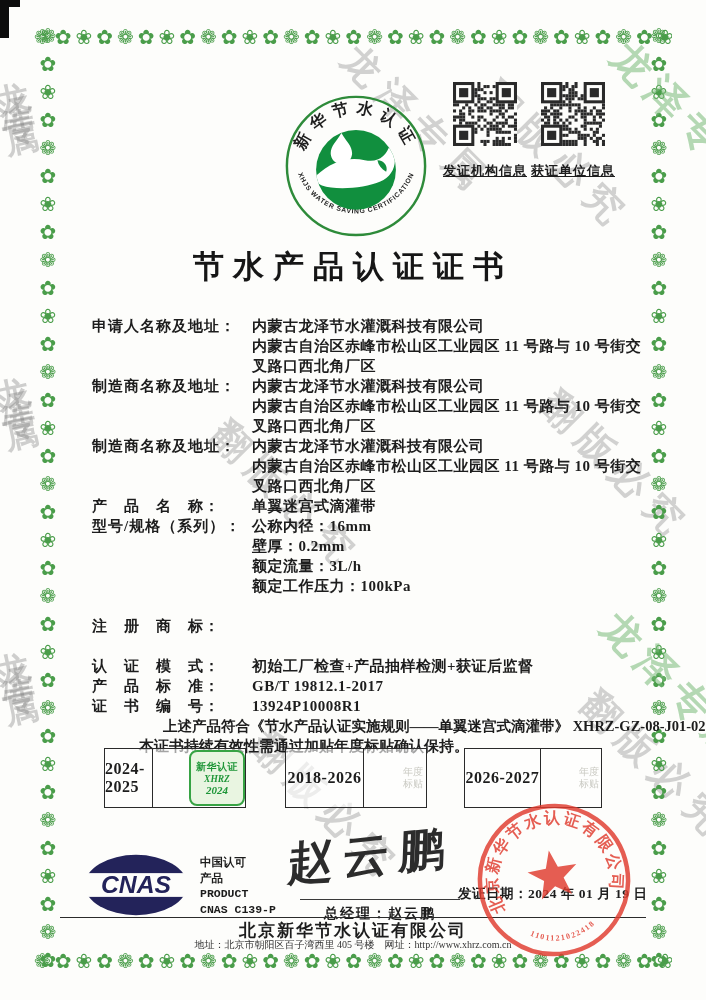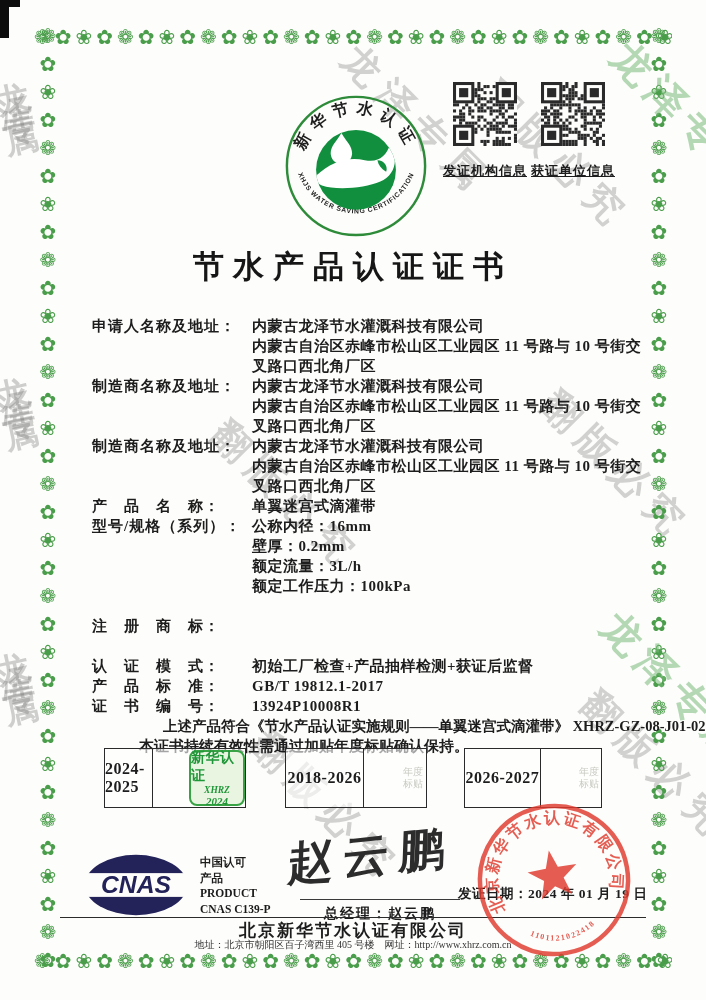--- a/index.html
+++ b/index.html
@@ -42,28 +42,28 @@
   .statement{margin-top:0;margin-left:47px;}
   .statement.indent{text-indent:24px;font-size:14.5px;}
 
   
   .ybox{position:absolute;top:748px;height:58px;border:1.5px solid #2a2a2a;display:flex;z-index:2;background:rgba(255,255,255,0.6);gap:36px;}
   .ybox .cellL{width:55%;display:flex;align-items:center;justify-content:center;border-right:1.5px solid #2a2a2a;
                font-size:16px;font-weight:700;letter-spacing:0.5px;}
   .ybox .cellR{flex:1;display:flex;align-items:center;justify-content:center;}
   .sticker{width:52px;height:52px;border:2px solid #37a344;border-radius:8px;background:#e9f5e1;
            display:flex;flex-direction:column;align-items:center;justify-content:center;color:#1f9638;}
-  .sticker .s1{font-size:14px;font-weight:700;letter-spacing:0.5px;}
+  .sticker .s1{font-size:10px;font-weight:700;letter-spacing:0.5px;}
   .sticker .s2{font-size:9.5px;font-style:italic;font-weight:700;}
   .sticker .s3{font-size:11px;font-weight:700;font-style:italic;}
   .ph{color:#c9c9c2;font-size:10px;line-height:12px;text-align:center;}
 
   
   #cnas-logo{position:absolute;left:80px;top:853px;width:112px;height:64px;z-index:2;}
-  #cnas-text{position:absolute;left:200px;top:855px;font-family:Liberation Serif, serif;
+  #cnas-text{position:absolute;left:200px;top:855px;font-family:Liberation Mono, monospace;
              font-size:11.5px;font-weight:700;line-height:15.5px;color:#1b1b1b;z-index:2;}
   #signature{position:absolute;left:287px;top:825px;font-size:46px;font-weight:700;color:#2c2c2c;
              transform:rotate(-6deg) skewX(-8deg);letter-spacing:10px;z-index:2;font-family:"DejaVu Serif",serif;}
   #manager{position:absolute;left:300px;top:899px;width:160px;text-align:center;font-size:14px;font-weight:600;
            letter-spacing:2px;border-top:1px solid #3a3a3a;padding-top:5px;z-index:2;}
   #footer-rule{position:absolute;left:60px;top:917px;width:586px;border-top:1.5px solid #2b2b2b;z-index:2;}
   #issuer-name{position:absolute;left:60px;top:919px;width:586px;text-align:center;font-size:17px;font-weight:700;
                letter-spacing:2px;z-index:2;}
   #issuer-address{position:absolute;left:60px;top:938px;width:586px;text-align:center;font-size:10px;color:#333;z-index:2;}
   #dates{position:absolute;left:458px;top:884px;font-size:13.5px;font-weight:700;line-height:20px;z-index:2;letter-spacing:0.5px;}

